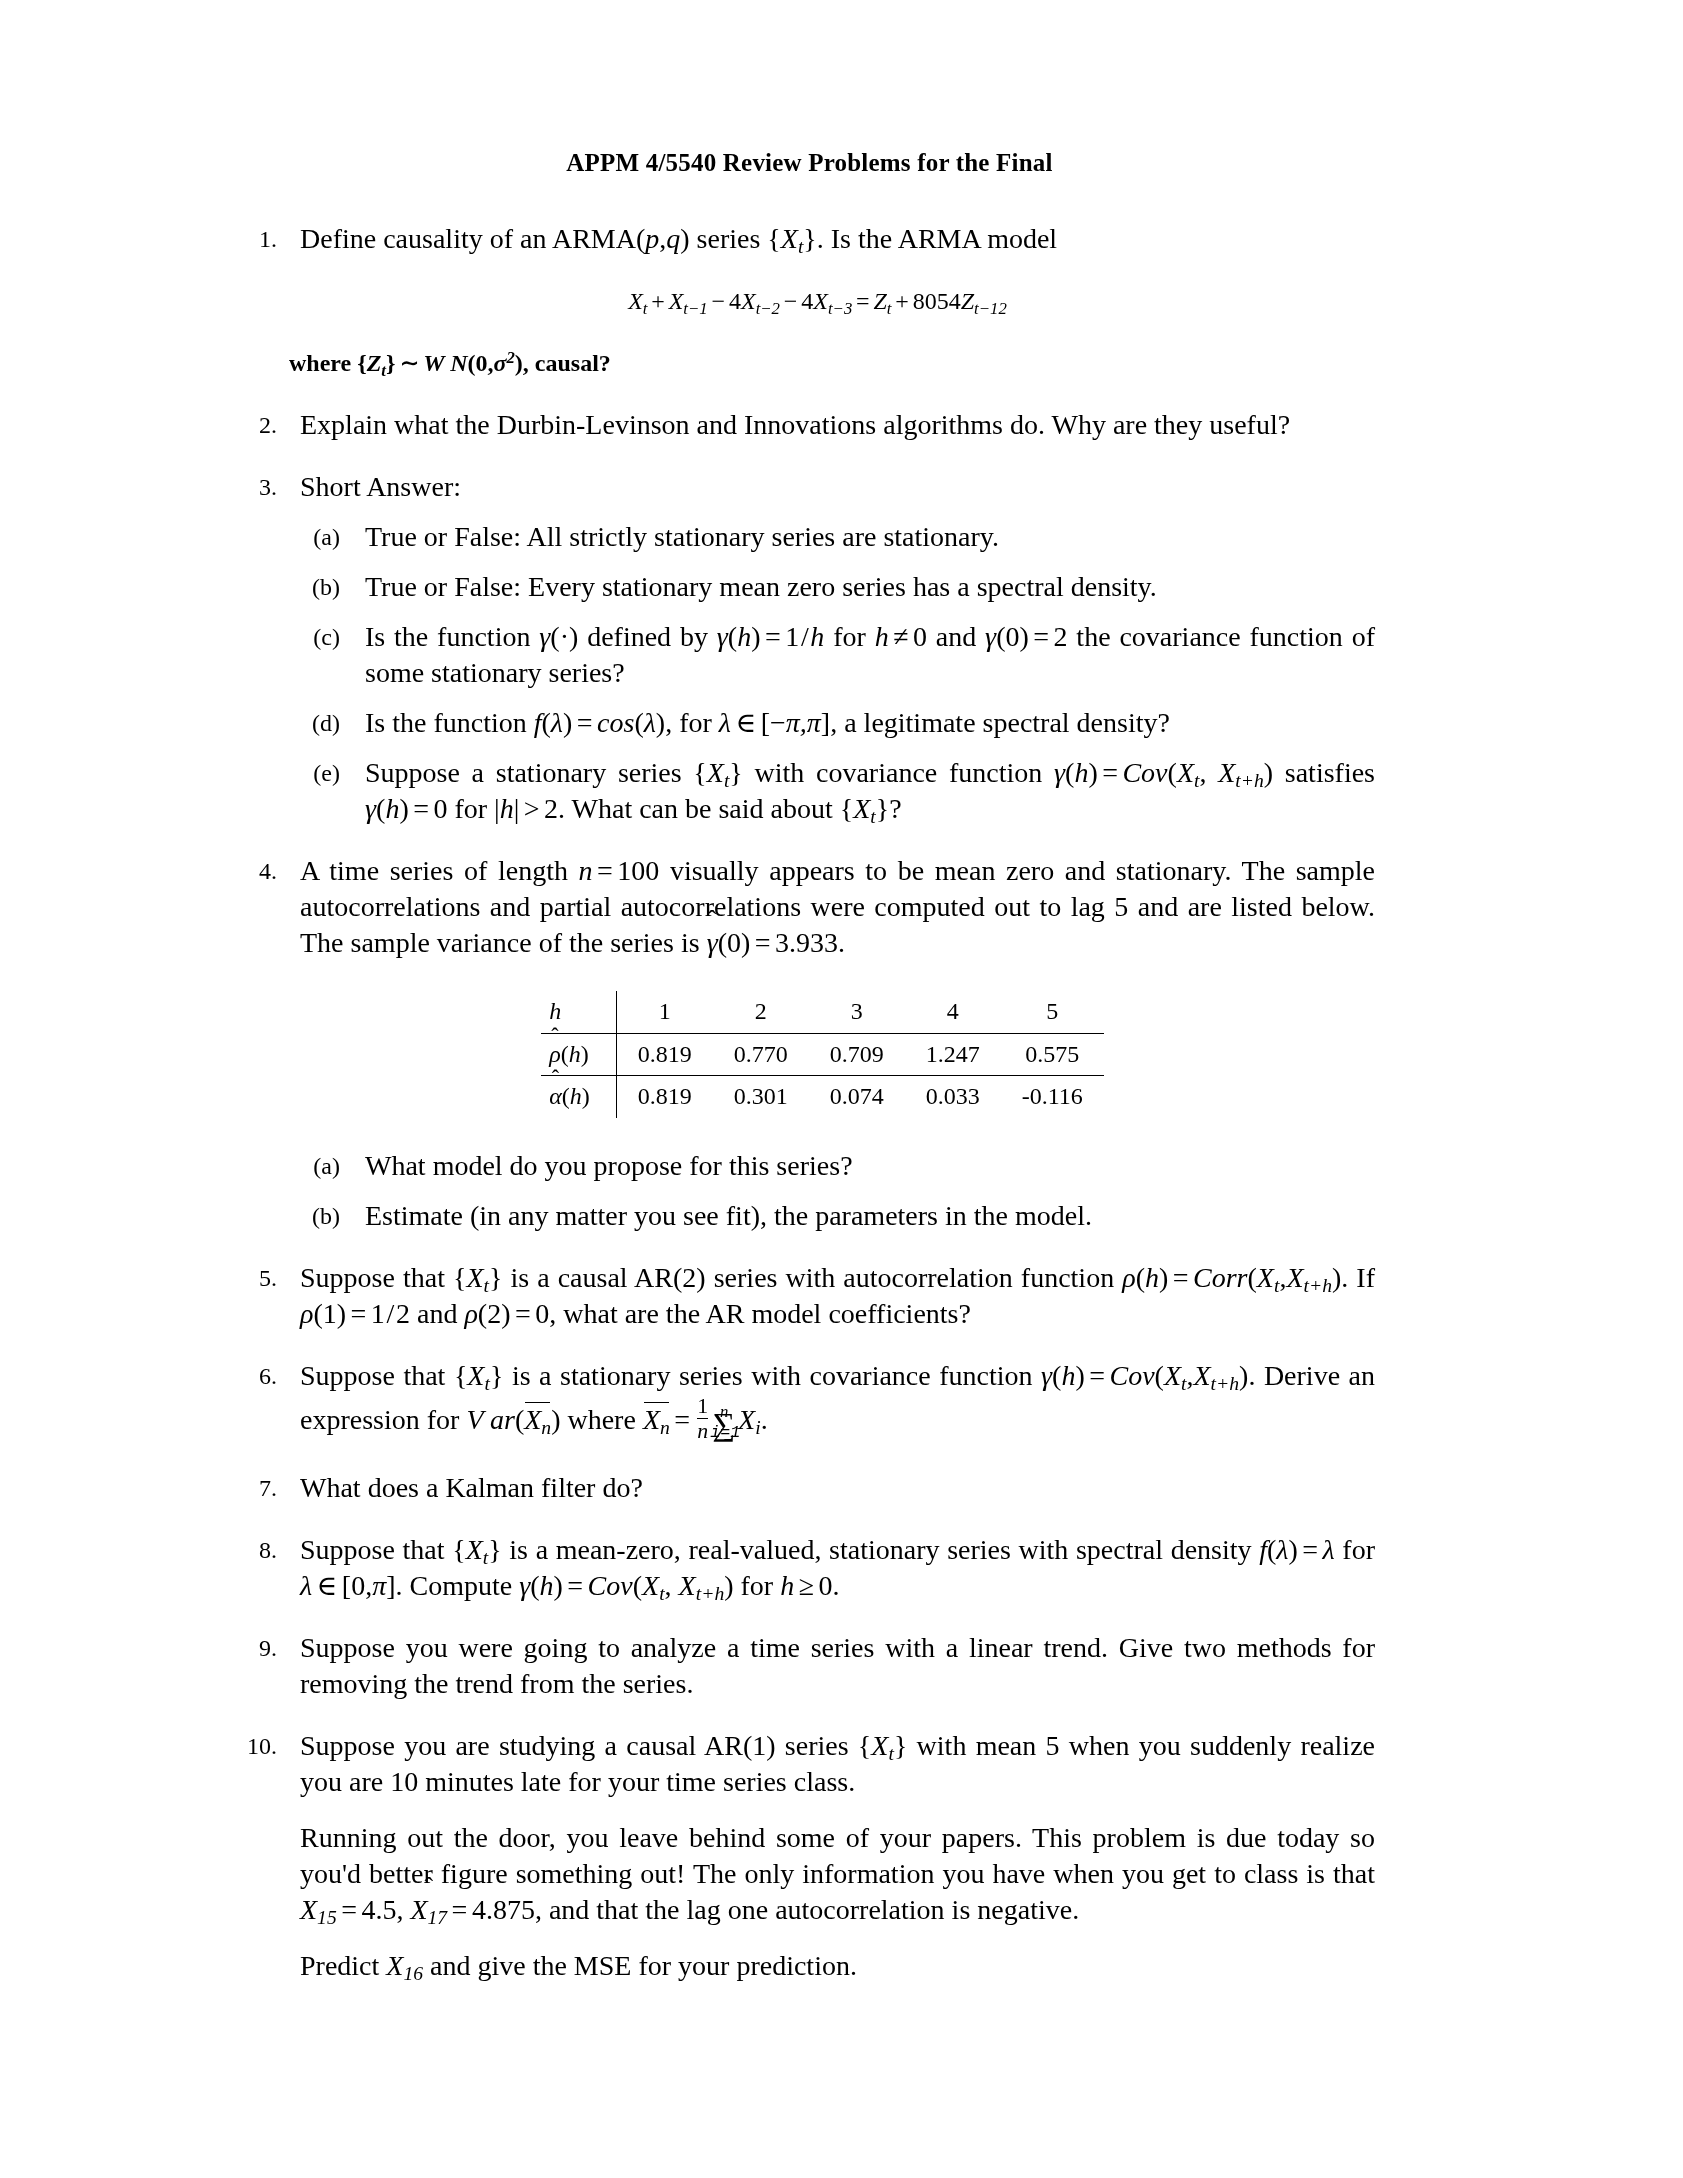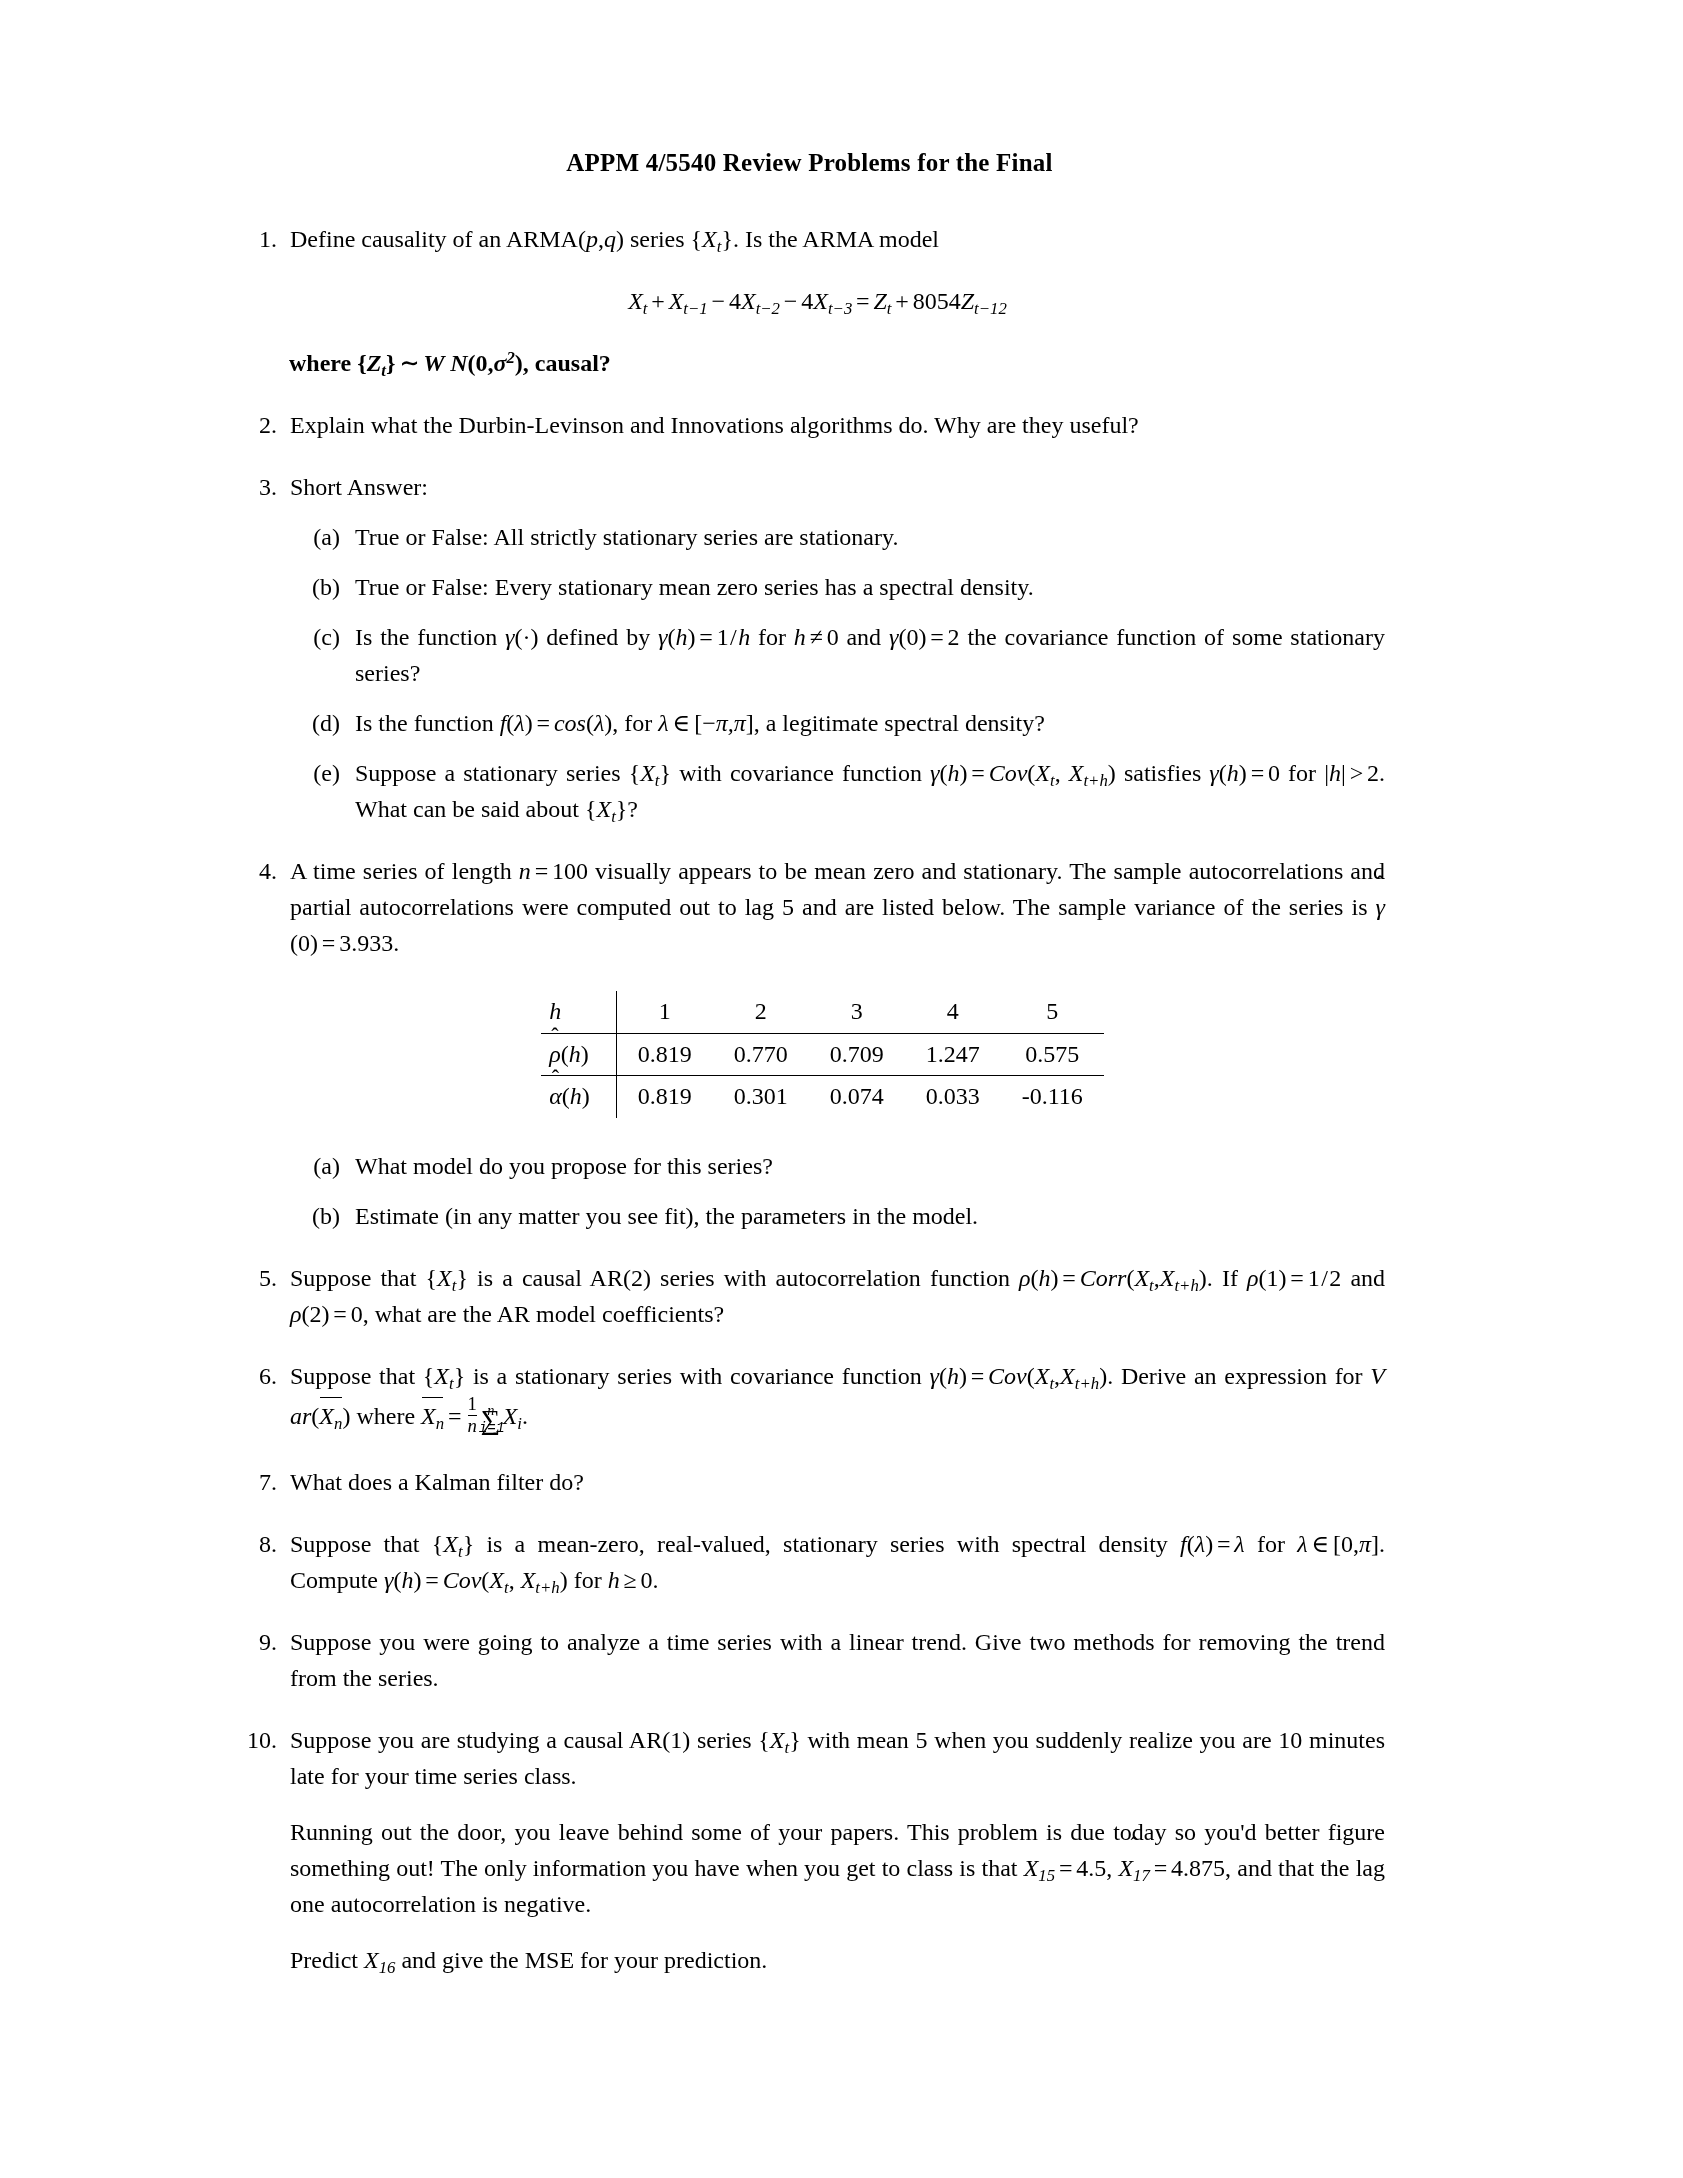--- a/index.html
+++ b/index.html
@@ -52,25 +52,25 @@
     position: absolute;
     left: 0;
     top: 0;
     width: 44px;
     text-align: right;
     font-size: 24px;
     line-height: 36px;
   }
 
   .ptext {
-    font-size: 24px;
+    font-size: 28px;
     line-height: 36px;
     text-align: justify;
     text-justify: inter-word;
-    margin: 1px;
+    margin: 11px;
   }
   .ptext.flush { text-align: left; }
 
   .para-gap { margin-top: 20px; }
 
   
   .display-eq {
     text-align: center;
     font-size: 24px;
     line-height: 36px;

